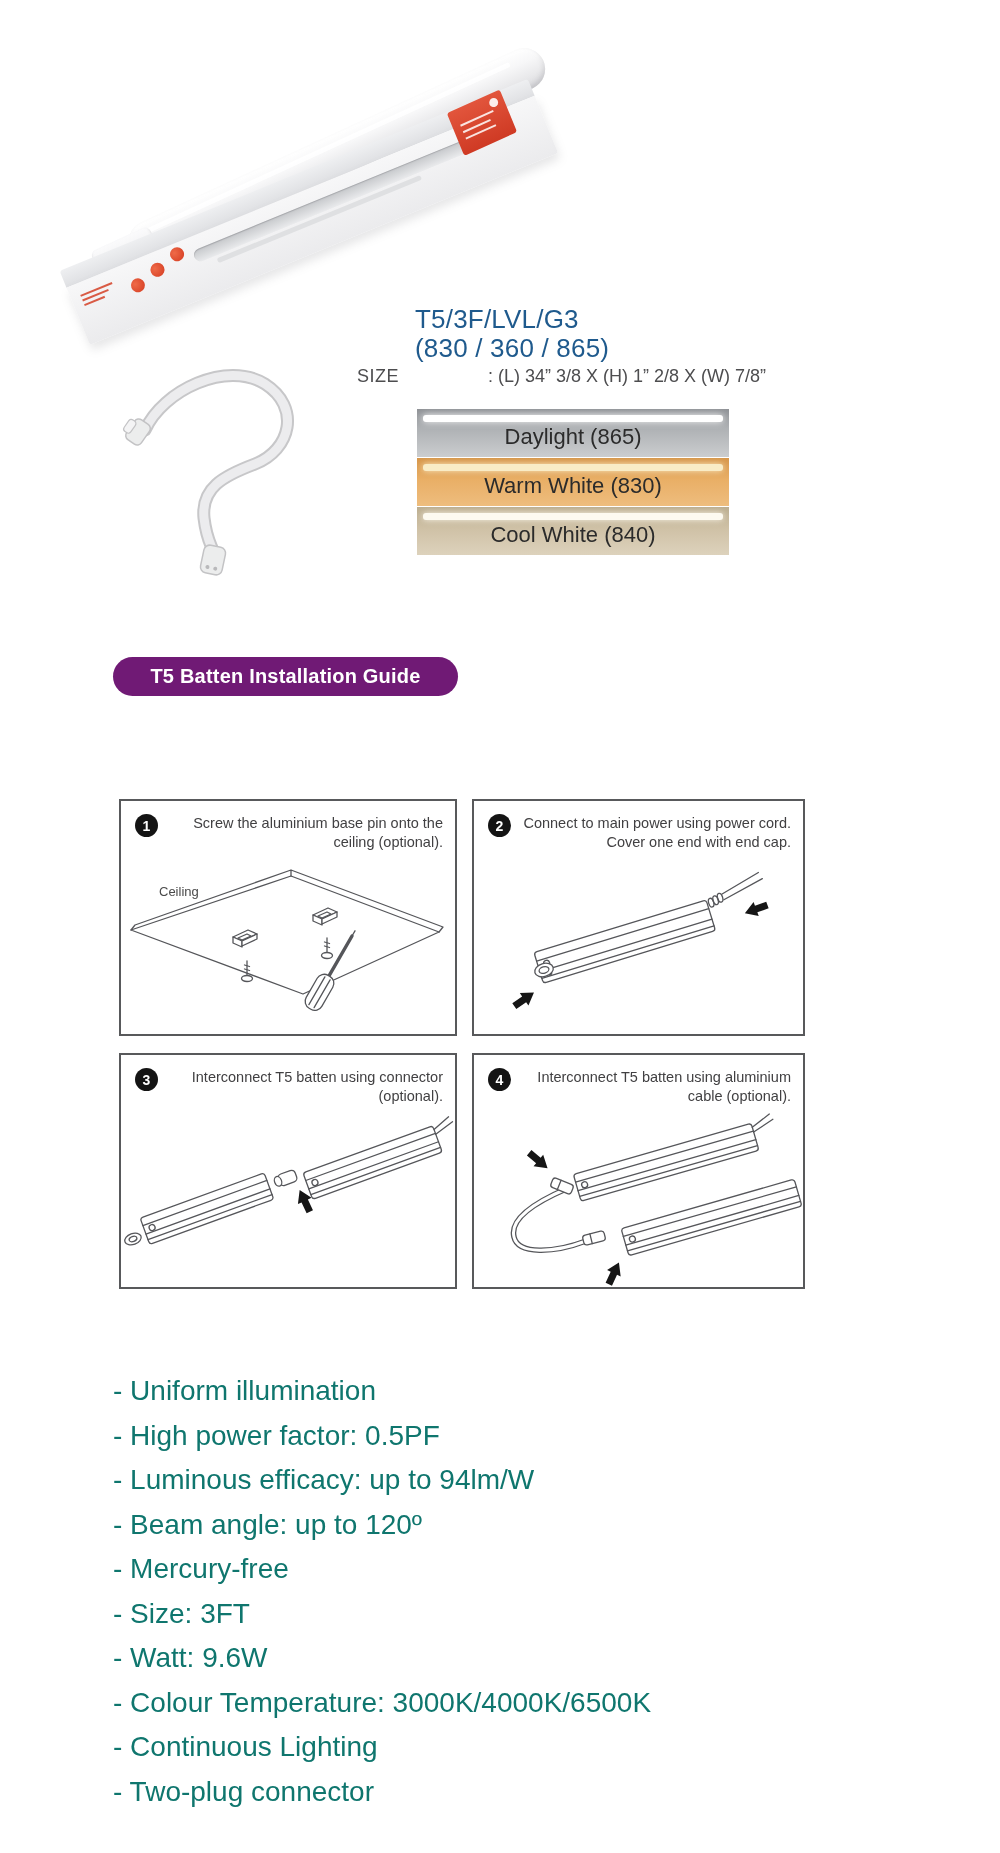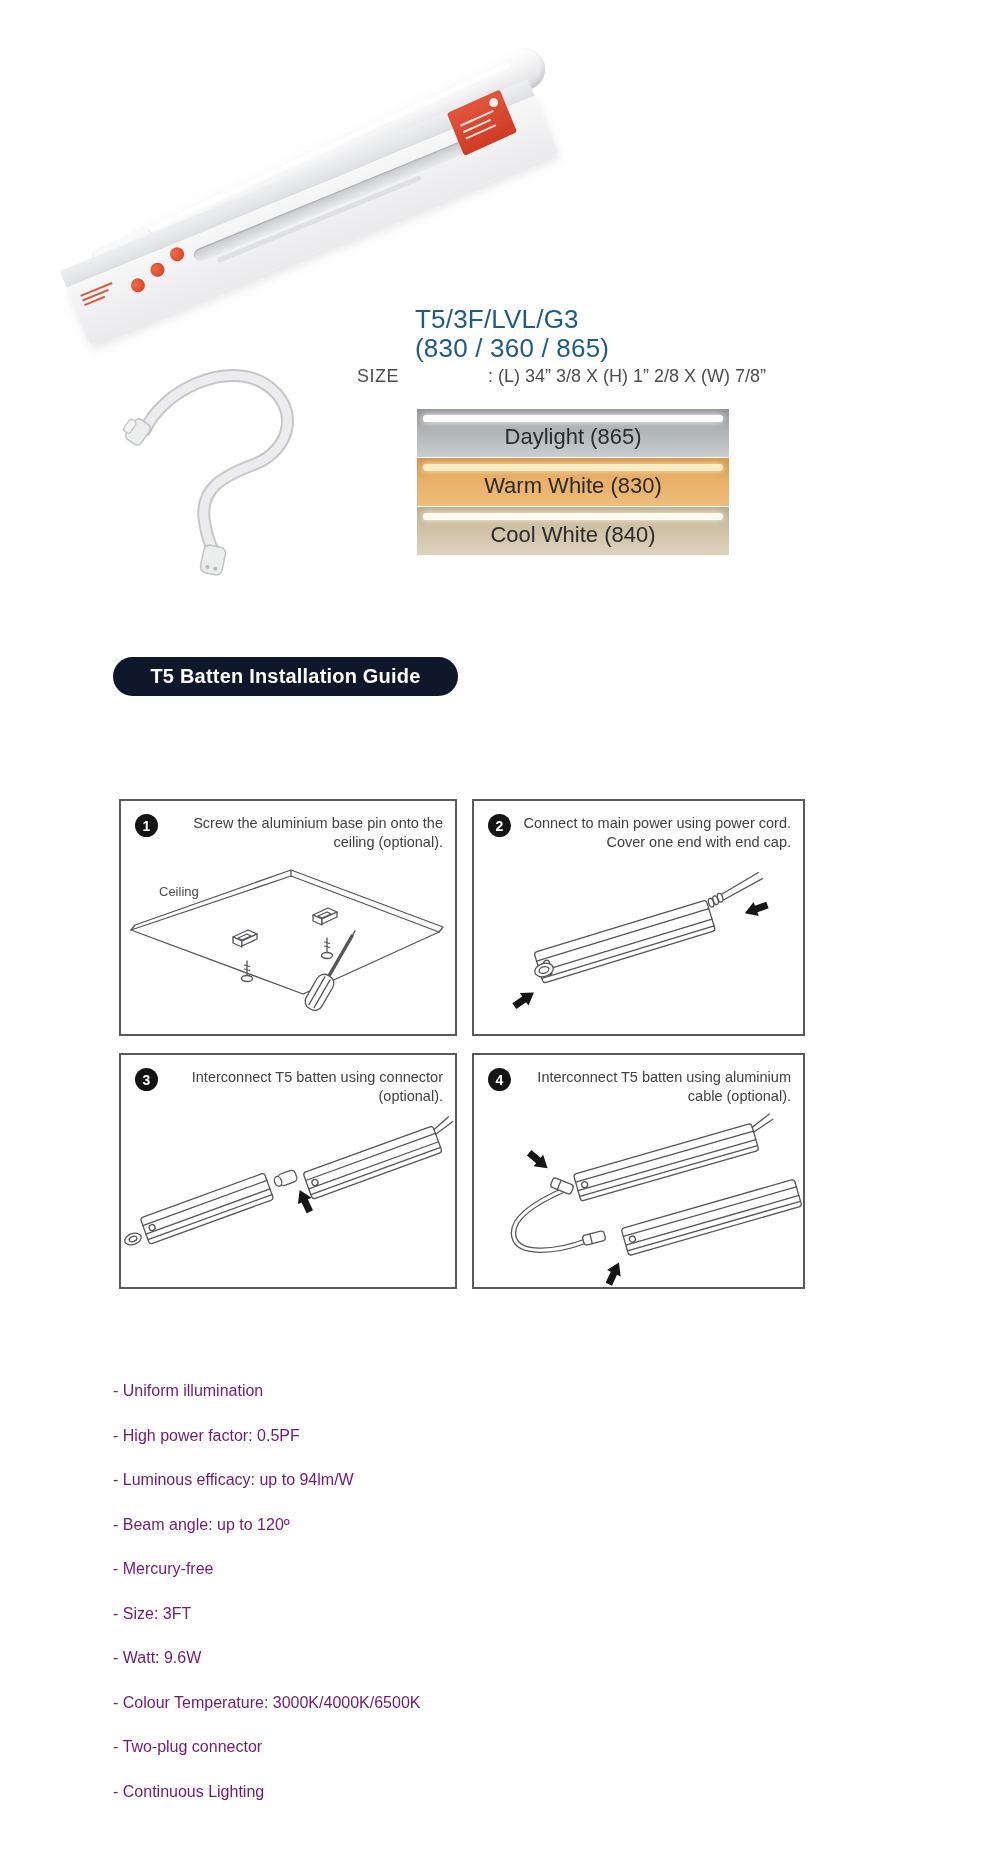--- a/index.html
+++ b/index.html
@@ -57,21 +57,21 @@
   .band-label { position:relative; font-size:22px; color:#2b2b2b; margin-top:8px; }
   .band-daylight { background:linear-gradient(180deg,#8f9296 0%,#aeb1b4 40%,#cbcdcf 100%); }
   .band-daylight .band-strip { background:#ffffff; box-shadow:0 0 7px rgba(255,255,255,.95); }
   .band-warm { background:linear-gradient(180deg,#d6964a 0%,#e9af66 45%,#eebd7e 100%); }
   .band-warm .band-strip { background:#f9ecc6; box-shadow:0 0 6px rgba(252,240,205,.9); }
   .band-cool { background:linear-gradient(180deg,#bcae90 0%,#cfc1a6 45%,#ddd2bc 100%); }
   .band-cool .band-strip { background:#fdfaf0; box-shadow:0 0 6px rgba(253,250,240,.9); }
 
   
   .guide-badge { position:absolute; left:113px; top:657px; width:345px; height:39px; border-radius:20px;
-    background:#0f172a; color:#ffffff; display:flex; align-items:center; justify-content:center;
+    background:#701a75; color:#ffffff; display:flex; align-items:center; justify-content:center;
     font-size:20px; font-weight:bold; letter-spacing:.2px; }
 
   
   .panel { position:absolute; border:2px solid #58595b; background:#fff; }
   .panel-1 { left:119px; top:799px;  width:338px; height:237px; }
   .panel-2 { left:472px; top:799px;  width:333px; height:237px; }
   .panel-3 { left:119px; top:1053px; width:338px; height:236px; }
   .panel-4 { left:472px; top:1053px; width:333px; height:236px; }
   .caption { display:flex; gap:10px; padding:13px 12px 0 14px; }
   .num-circle { flex:0 0 auto; width:23px; height:23px; border-radius:50%; background:#141414;
@@ -82,21 +82,21 @@
   .ln { fill:#ffffff; stroke:#55565a; stroke-width:1.3; stroke-linejoin:round; stroke-linecap:round; }
   .lnn { fill:none; stroke:#55565a; stroke-width:1.3; stroke-linejoin:round; stroke-linecap:round; }
   .shaft { fill:none; stroke:#55565a; stroke-width:3.4; stroke-linecap:round; }
   .arr { fill:#161616; stroke:none; }
   .dlabel { font-family:"Liberation Sans",sans-serif; font-size:13px; fill:#4a4a4a; }
   .cable-out { fill:none; stroke:#55565a; stroke-width:5.6; stroke-linecap:round; }
   .cable-in { fill:none; stroke:#ffffff; stroke-width:3; stroke-linecap:round; }
 
   
   .features { position:absolute; left:113px; top:1369px; width:860px; }
-  .feat-line { font-size:16px; line-height:44.5px; color:#701a75; }
+  .feat-line { font-size:28px; line-height:44.5px; color:#0f766e; }
 </style>
 </head>
 <body>
 
 <div class="stage">
 
   <div class="tube-wrap">
     <div class="tube-body"></div>
     <div class="tube-hilite"></div>
     <div class="tube-endblock"></div>
@@ -310,17 +310,17 @@
 
   <div class="features">
     <div class="feat-line">- Uniform illumination</div>
     <div class="feat-line">- High power factor: 0.5PF</div>
     <div class="feat-line">- Luminous efficacy: up to 94lm/W</div>
     <div class="feat-line">- Beam angle: up to 120º</div>
     <div class="feat-line">- Mercury-free</div>
     <div class="feat-line">- Size: 3FT</div>
     <div class="feat-line">- Watt: 9.6W</div>
     <div class="feat-line">- Colour Temperature: 3000K/4000K/6500K</div>
+    <div class="feat-line">- Continuous Lighting</div>
     <div class="feat-line">- Two-plug connector</div>
-    <div class="feat-line">- Continuous Lighting</div>
   </div>
 
 </div>
 
 </body></html>

